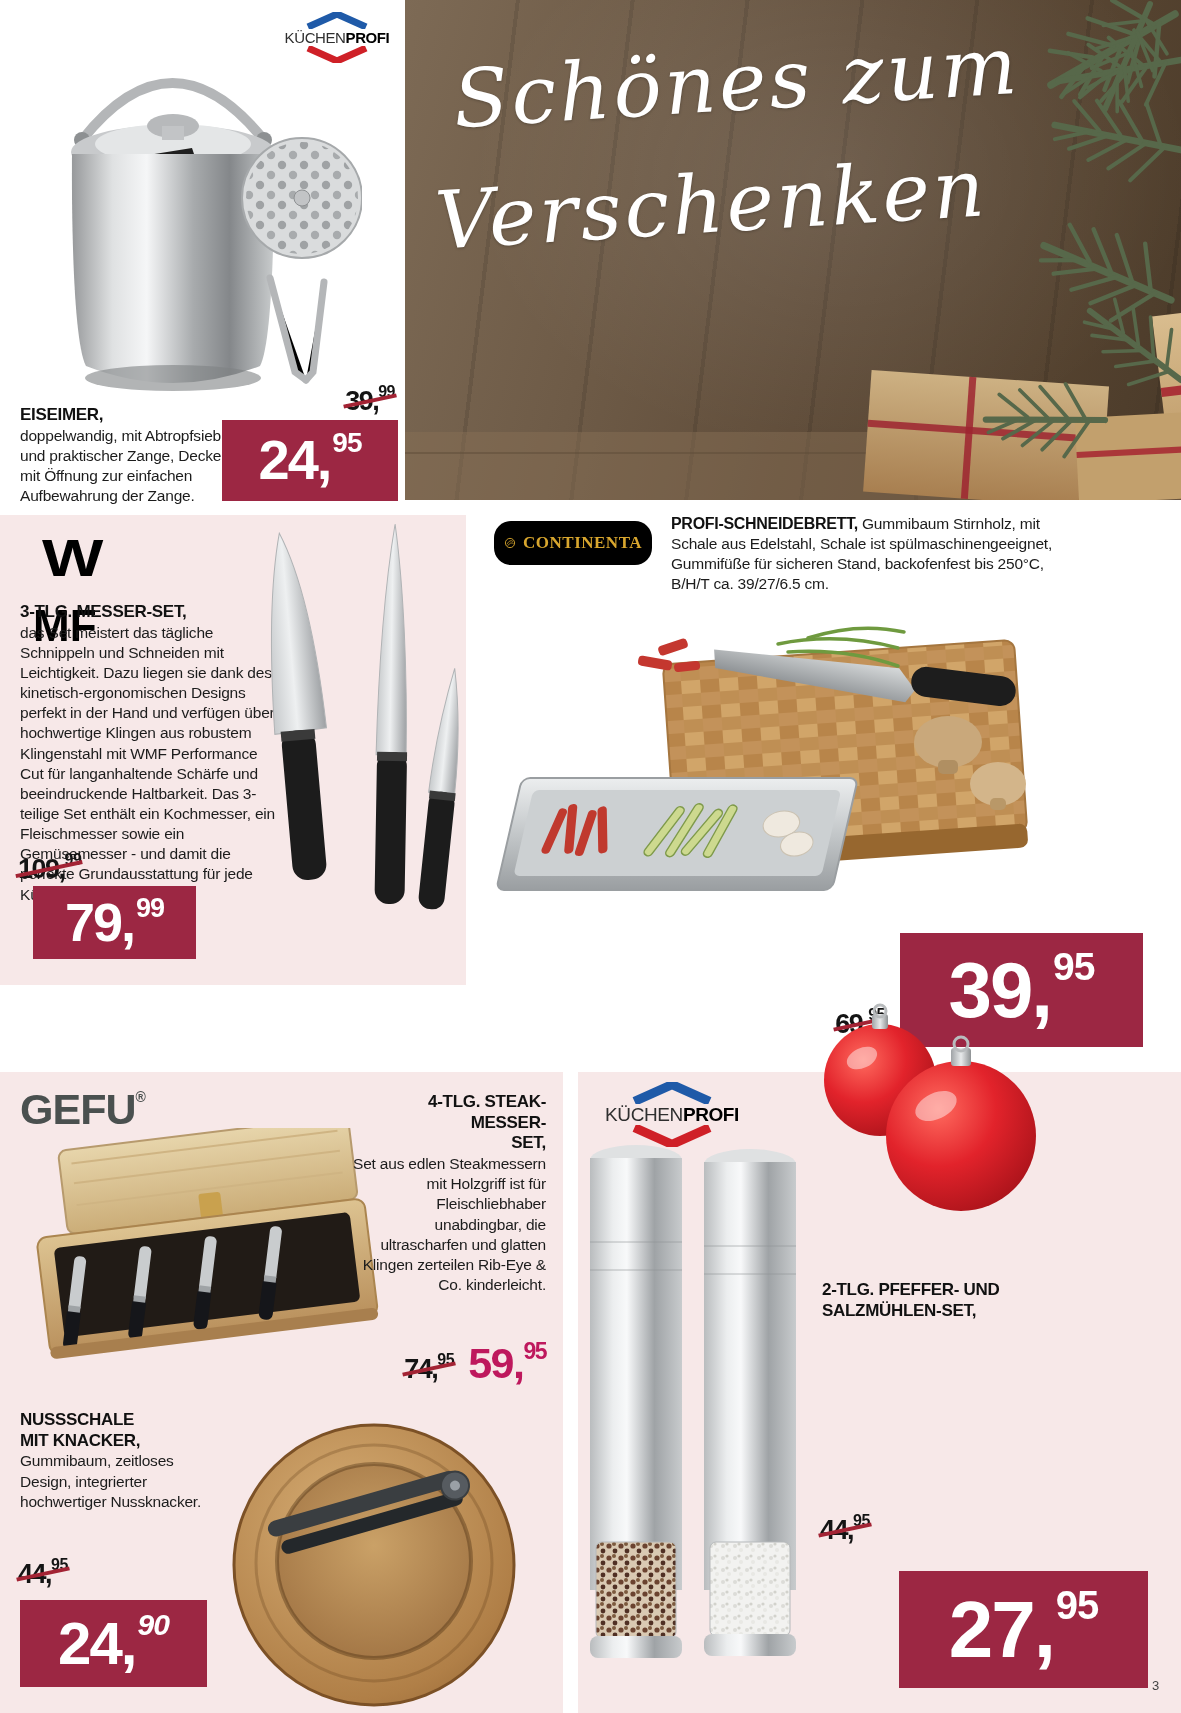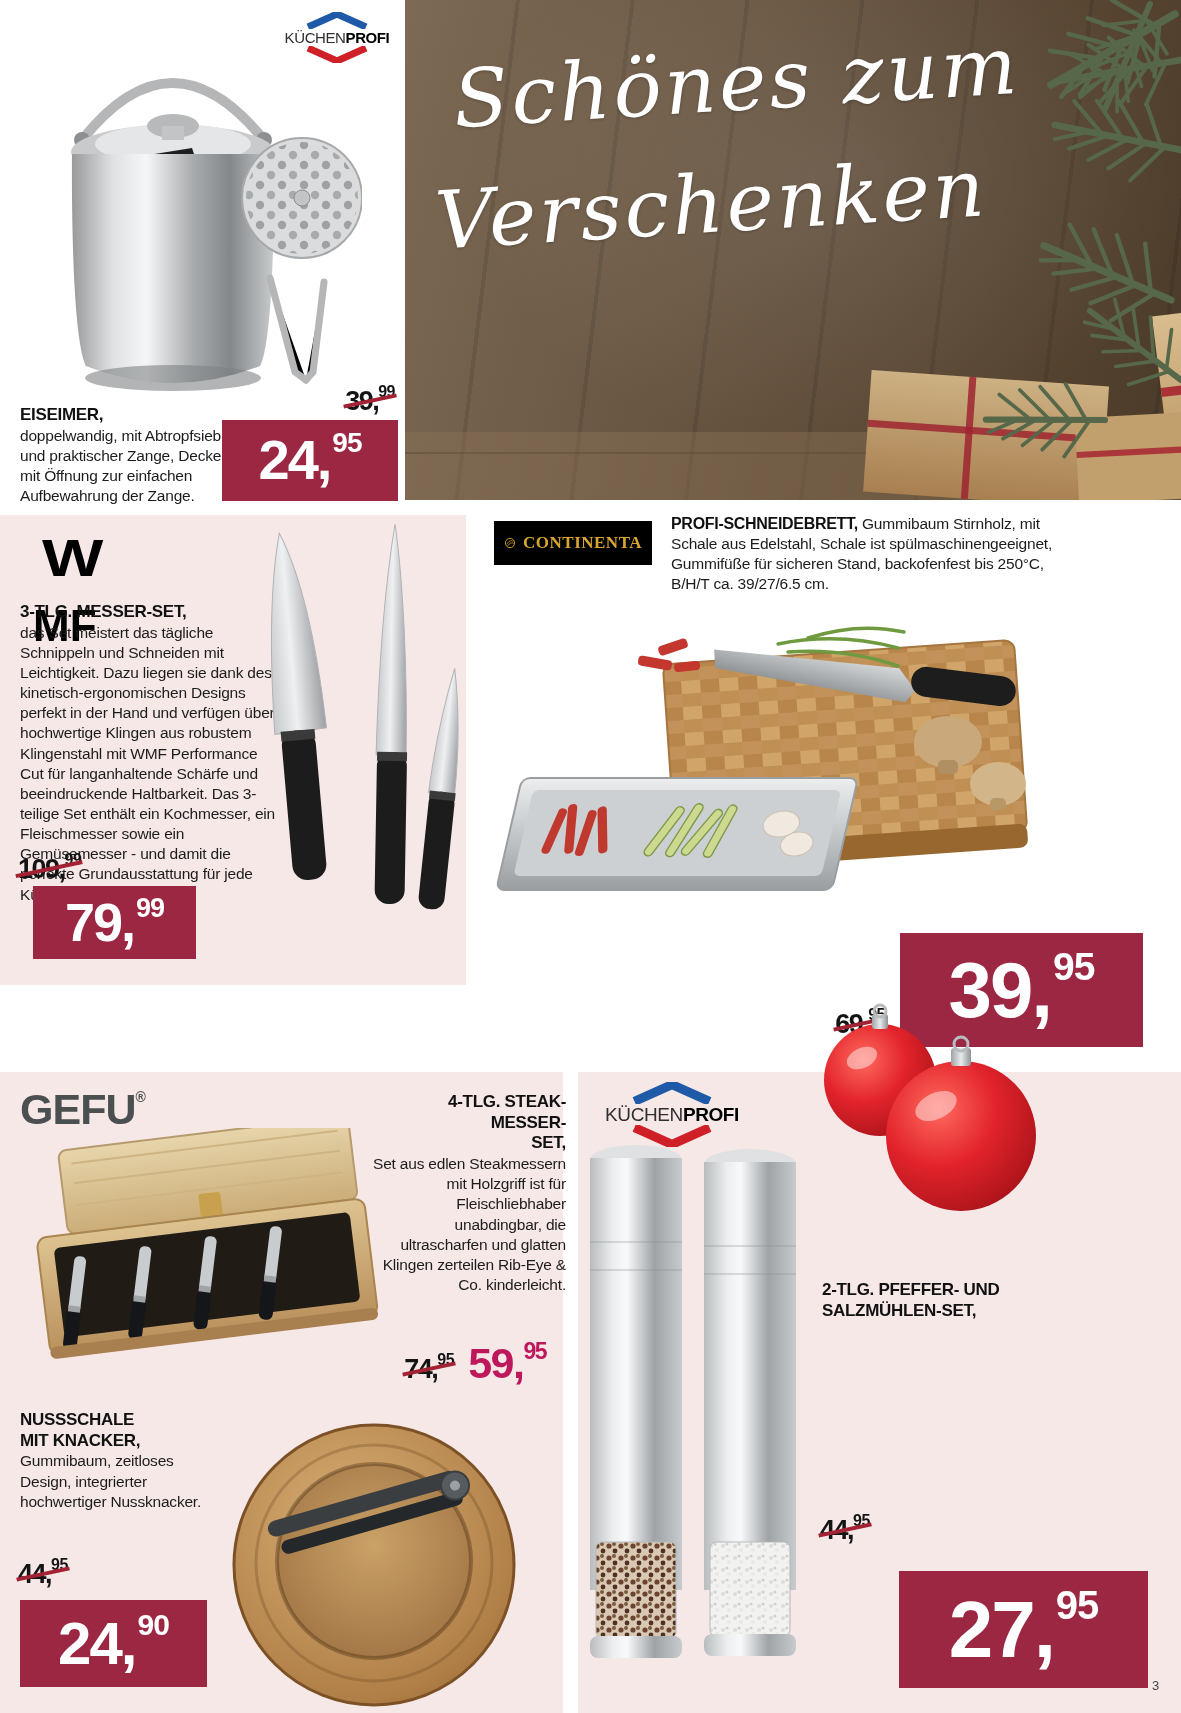--- a/index.html
+++ b/index.html
@@ -216,21 +216,21 @@
       <rect x="134" y="234" width="30" height="9" fill="#3a3a3a"></rect>
     </g>
 
     <g transform="rotate(6 200 300)">
       <path d="M196,150 C205,190 209,235 209,275 L183,276 C184,232 189,188 196,150 Z" fill="url(#blade)" stroke="#b0b3b5" stroke-width="1"></path>
       <rect x="184" y="274" width="26" height="118" rx="12" fill="#1c1c1c"></rect>
       <rect x="184" y="274" width="26" height="8" fill="#3a3a3a"></rect>
     </g>
   </svg>
 
-  <div class="cont" style="left:494px;top:521px;width:138px;height:44px;">
+  <div class="cont" style="left:494px;top:521px;width:138px;height:44px;border-radius:17px;">
     <svg width="26" height="26" viewBox="0 0 26 26">
       <circle cx="13" cy="13" r="10" fill="none" stroke="#d8a62e" stroke-width="2"></circle>
       <path d="M6,16 Q13,4 20,10 M8,19 Q15,9 21,15" fill="none" stroke="#d8a62e" stroke-width="1.6"></path>
     </svg>
     <span>CONTINENTA</span>
   </div>
 
   <div class="abs d" style="left:671px;top:514px;width:404px;">
     <b class="h" style="font-size:16px;">PROFI-SCHNEIDEBRETT,</b>
     <span>Gummibaum Stirnholz, mit Schale aus Edelstahl, Schale ist spülmaschinengeeignet, Gummifüße für sicheren Stand, backofenfest bis 250°C, B/H/T ca. 39/27/6.5 cm.</span>
@@ -360,41 +360,41 @@
         <g transform="translate(260,106) rotate(14)">
             <rect width="12" height="56" rx="5" fill="#c9ccce"></rect>
             <rect x="-1" y="52" width="14" height="42" rx="6" fill="#15161a"></rect>
             <rect x="0" y="50" width="12" height="6" fill="#9fa3a6"></rect>
           </g>
       </g>
       <rect x="26" y="200" width="330" height="12" rx="6" fill="#a87f4e"></rect>
     </g>
   </svg>
 
-  <div class="abs ralign" style="left:368px;top:1092px;width:198px;">
+  <div class="abs ralign" style="left:348px;top:1092px;width:198px;">
     <div class="h">4-TLG. STEAK-</div>
     <div class="h">MESSER-</div>
     <div class="h">SET,</div>
     <div class="d">Set aus edlen Steakmessern mit Holzgriff ist für Fleischliebhaber unabdingbar, die ultrascharfen und glatten Klingen zerteilen Rib-Eye &amp; Co. kinderleicht.</div>
   </div>
   <div class="abs ralign" style="left:330px;top:1338px;width:216px;">
     <span class="oldp"><span class="m">74,</span><span class="s">95</span></span><span class="bigblack"><span class="m">59,</span><span class="s">95</span></span>
   </div>
 
   <div class="abs" style="left:20px;top:1410px;width:190px;">
     <div class="h">NUSSSCHALE</div>
     <div class="h">MIT KNACKER,</div>
     <div class="d">Gummibaum, zeitloses Design, integrierter hochwertiger Nussknacker.</div>
   </div>
   <div class="abs" style="left:18px;top:1556px;">
     <span class="oldp"><span class="m">44,</span><span class="s">95</span></span>
   </div>
   <div class="pbox" style="left:20px;top:1600px;width:187px;height:87px;--fs:60px;">
     <span class="m">24,</span>
-      <span class="s" style="margin-top:10px;">90</span>
+      <span class="s" style="margin-top:10px;font-style:italic;">90</span>
   </div>
 
   <svg class="abs" style="left:222px;top:1385px;" width="305" height="328" viewBox="0 0 305 328">
     <defs>
       <radialGradient id="bowlOut" cx=".4" cy=".35" r=".9">
         <stop offset="0" stop-color="#d6ad74"></stop>
           <stop offset=".7" stop-color="#b07f47"></stop>
           <stop offset="1" stop-color="#8d5f30"></stop>
       </radialGradient>
       <radialGradient id="bowlIn" cx=".5" cy=".42" r=".8">

